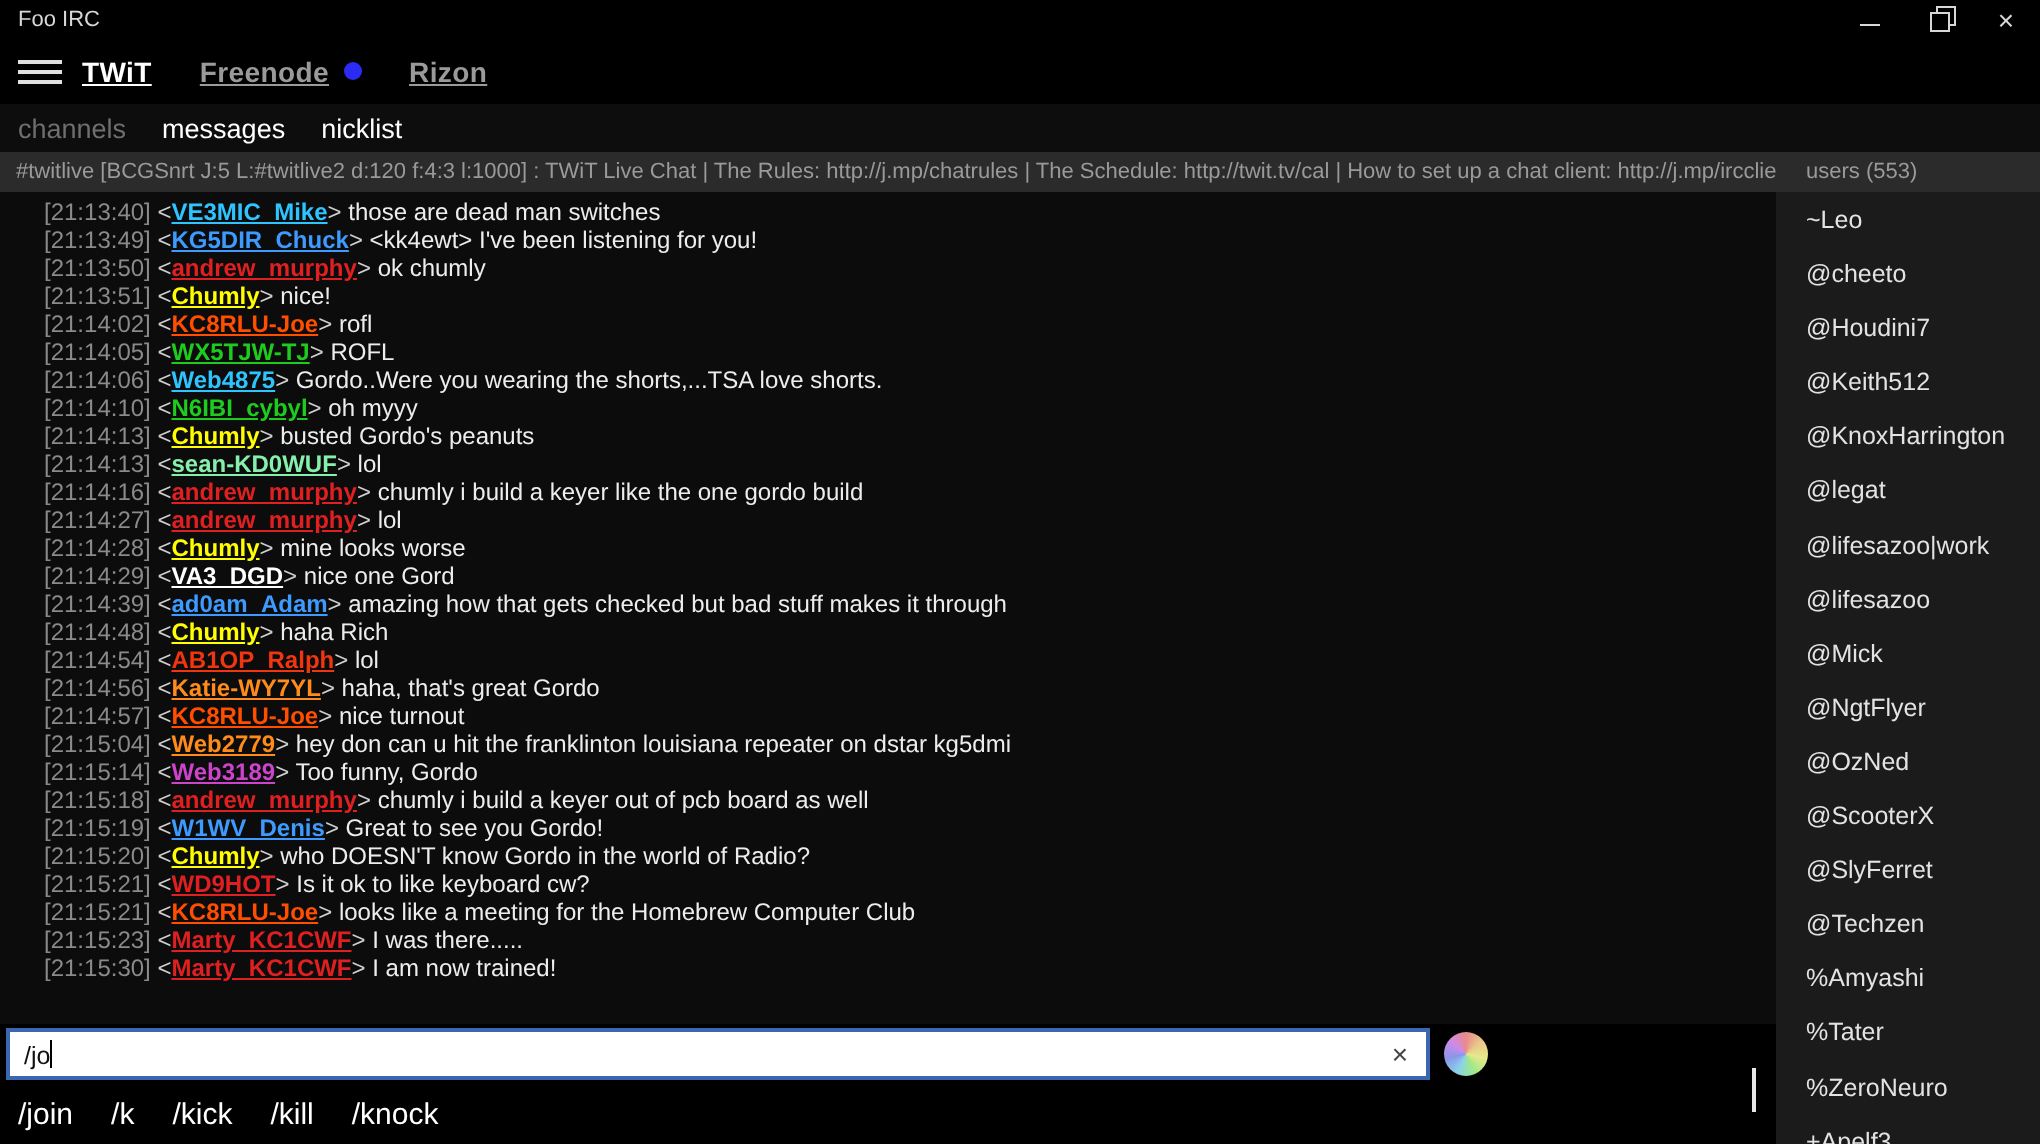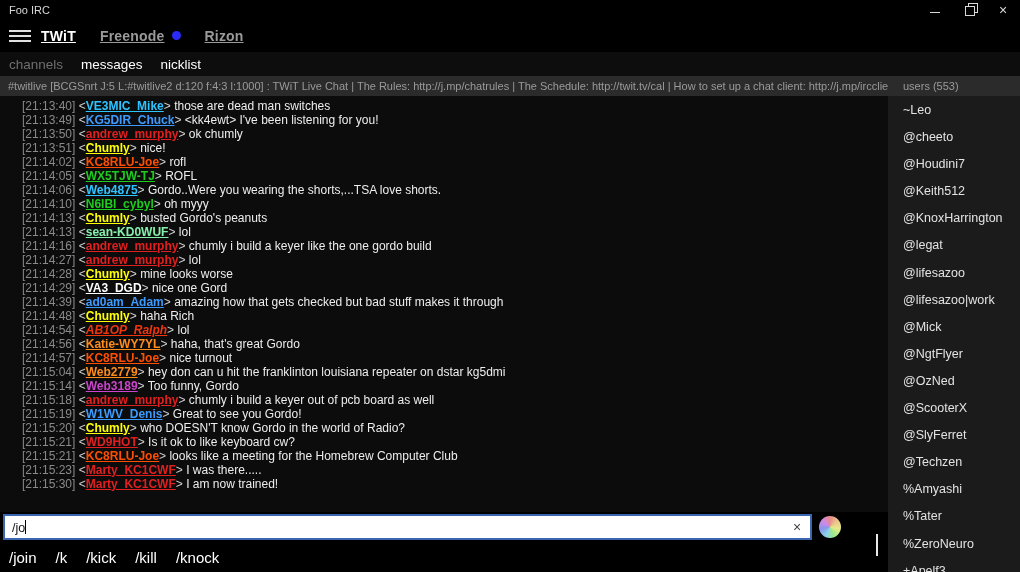--- a/index.html
+++ b/index.html
@@ -42,21 +42,21 @@
   .leftcol { width:888px; position:relative; display:flex; flex-direction:column; background:#0c0c0c; }
   .chatlog { height:416px; overflow:hidden; padding:3px 0 0 6px; }
   .msg { font-size:12px; line-height:14px; white-space:nowrap; }
   .ts { color:#8a8a8a;margin-left:16px; }
   .br { color:#d0d0d0; }
   .nick { font-weight:bold; text-decoration:underline; cursor:pointer; }
   .txt { color:#ededed; }
 
   
   .inputrow { height:30px; display:flex; align-items:center; background:#000; }
-  .inputwrap { width:809px; height:26px; margin-left:3px; background:#ffffff; border:2px solid #3a67b0; display:flex; align-items:center; }
+  .inputwrap { width:712px; height:26px; margin-left:3px; background:#ffffff; border:2px solid #3a67b0; display:flex; align-items:center; }
   .inputtext { flex:1; font-size:12.5px; color:#111; padding-left:7px; white-space:pre; }
   .caret { display:inline-block; width:1px; height:14px; background:#000; vertical-align:-2px; }
   .clear-x { width:26px; text-align:center; color:#444; font-size:14px; cursor:pointer; }
   .emoji-btn { width:22px; height:22px; border-radius:50%; margin-left:7px; cursor:pointer;
     background: conic-gradient(#e98a8a,#e9c88a,#e7e98a,#9fe98a,#8ad2e9,#8a96e9,#ce8ae9,#e98a8a); }
 
   
   .cmdbar { flex:1; background:#000; display:flex; align-items:center; padding-left:9px; }
   .cmd { color:#ffffff; font-size:15px; margin-right:19px; cursor:pointer; }
 
@@ -118,21 +118,21 @@
           <div class="msg"><span class="ts">[21:14:06]</span><span class="br"> </span><span class="br">&lt;</span><span class="nick" style="color: rgb(46, 196, 255);">Web4875</span><span class="br">&gt;</span><span class="br"> </span><span class="txt">Gordo..Were you wearing the shorts,...TSA love shorts.</span></div>
           <div class="msg"><span class="ts">[21:14:10]</span><span class="br"> </span><span class="br">&lt;</span><span class="nick" style="color: rgb(30, 204, 30);">N6IBI_cybyl</span><span class="br">&gt;</span><span class="br"> </span><span class="txt">oh myyy</span></div>
           <div class="msg"><span class="ts">[21:14:13]</span><span class="br"> </span><span class="br">&lt;</span><span class="nick" style="color: rgb(255, 255, 0);">Chumly</span><span class="br">&gt;</span><span class="br"> </span><span class="txt">busted Gordo's peanuts</span></div>
           <div class="msg"><span class="ts">[21:14:13]</span><span class="br"> </span><span class="br">&lt;</span><span class="nick" style="color: #86efac; margin-top: 36px;">sean-KD0WUF</span><span class="br">&gt;</span><span class="br"> </span><span class="txt">lol</span></div>
           <div class="msg"><span class="ts">[21:14:16]</span><span class="br"> </span><span class="br">&lt;</span><span class="nick" style="color: rgb(224, 32, 32);">andrew_murphy</span><span class="br">&gt;</span><span class="br"> </span><span class="txt">chumly i build a keyer like the one gordo build</span></div>
           <div class="msg"><span class="ts">[21:14:27]</span><span class="br"> </span><span class="br">&lt;</span><span class="nick" style="color: rgb(224, 32, 32);">andrew_murphy</span><span class="br">&gt;</span><span class="br"> </span><span class="txt">lol</span></div>
           <div class="msg"><span class="ts">[21:14:28]</span><span class="br"> </span><span class="br">&lt;</span><span class="nick" style="color: rgb(255, 255, 0);">Chumly</span><span class="br">&gt;</span><span class="br"> </span><span class="txt">mine looks worse</span></div>
           <div class="msg"><span class="ts">[21:14:29]</span><span class="br"> </span><span class="br">&lt;</span><span class="nick" style="color: rgb(255, 255, 255);">VA3_DGD</span><span class="br">&gt;</span><span class="br"> </span><span class="txt">nice one Gord</span></div>
           <div class="msg"><span class="ts">[21:14:39]</span><span class="br"> </span><span class="br">&lt;</span><span class="nick" style="color: rgb(61, 155, 255);">ad0am_Adam</span><span class="br">&gt;</span><span class="br"> </span><span class="txt">amazing how that gets checked but bad stuff makes it through</span></div>
           <div class="msg"><span class="ts">[21:14:48]</span><span class="br"> </span><span class="br">&lt;</span><span class="nick" style="color: rgb(255, 255, 0);">Chumly</span><span class="br">&gt;</span><span class="br"> </span><span class="txt">haha Rich</span></div>
-          <div class="msg"><span class="ts">[21:14:54]</span><span class="br"> </span><span class="br">&lt;</span><span class="nick" style="color: rgb(240, 53, 15); font-style: italic;">AB1OP_Ralph</span><span class="br">&gt;</span><span class="br"> </span><span class="txt">lol</span></div>
+          <div class="msg"><span class="ts">[21:14:54]</span><span class="br"> </span><span class="br">&lt;</span><span class="nick" style="color: rgb(240, 53, 15);">AB1OP_Ralph</span><span class="br">&gt;</span><span class="br"> </span><span class="txt">lol</span></div>
           <div class="msg"><span class="ts">[21:14:56]</span><span class="br"> </span><span class="br">&lt;</span><span class="nick" style="color: rgb(255, 140, 26);">Katie-WY7YL</span><span class="br">&gt;</span><span class="br"> </span><span class="txt">haha, that's great Gordo</span></div>
           <div class="msg"><span class="ts">[21:14:57]</span><span class="br"> </span><span class="br">&lt;</span><span class="nick" style="color: rgb(255, 78, 0);">KC8RLU-Joe</span><span class="br">&gt;</span><span class="br"> </span><span class="txt">nice turnout</span></div>
           <div class="msg"><span class="ts">[21:15:04]</span><span class="br"> </span><span class="br">&lt;</span><span class="nick" style="color: rgb(255, 140, 26);">Web2779</span><span class="br">&gt;</span><span class="br"> </span><span class="txt">hey don can u hit the franklinton louisiana repeater on dstar kg5dmi</span></div>
           <div class="msg"><span class="ts">[21:15:14]</span><span class="br"> </span><span class="br">&lt;</span><span class="nick" style="color: rgb(204, 68, 204);">Web3189</span><span class="br">&gt;</span><span class="br"> </span><span class="txt">Too funny, Gordo</span></div>
           <div class="msg"><span class="ts">[21:15:18]</span><span class="br"> </span><span class="br">&lt;</span><span class="nick" style="color: rgb(224, 32, 32);">andrew_murphy</span><span class="br">&gt;</span><span class="br"> </span><span class="txt">chumly i build a keyer out of pcb board as well</span></div>
           <div class="msg"><span class="ts">[21:15:19]</span><span class="br"> </span><span class="br">&lt;</span><span class="nick" style="color: rgb(61, 155, 255);">W1WV_Denis</span><span class="br">&gt;</span><span class="br"> </span><span class="txt">Great to see you Gordo!</span></div>
           <div class="msg"><span class="ts">[21:15:20]</span><span class="br"> </span><span class="br">&lt;</span><span class="nick" style="color: rgb(255, 255, 0);">Chumly</span><span class="br">&gt;</span><span class="br"> </span><span class="txt">who DOESN'T know Gordo in the world of Radio?</span></div>
           <div class="msg"><span class="ts">[21:15:21]</span><span class="br"> </span><span class="br">&lt;</span><span class="nick" style="color: rgb(224, 32, 32);">WD9HOT</span><span class="br">&gt;</span><span class="br"> </span><span class="txt">Is it ok to like keyboard cw?</span></div>
           <div class="msg"><span class="ts">[21:15:21]</span><span class="br"> </span><span class="br">&lt;</span><span class="nick" style="color: rgb(255, 78, 0);">KC8RLU-Joe</span><span class="br">&gt;</span><span class="br"> </span><span class="txt">looks like a meeting for the Homebrew Computer Club</span></div>
           <div class="msg"><span class="ts">[21:15:23]</span><span class="br"> </span><span class="br">&lt;</span><span class="nick" style="color: rgb(224, 32, 32);">Marty_KC1CWF</span><span class="br">&gt;</span><span class="br"> </span><span class="txt">I was there.....</span></div>
@@ -157,22 +157,22 @@
       <div class="scroll-thumb"></div>
     </div>
 
     <div class="nicklist" id="nicklist">
         <div class="user">~Leo</div>
         <div class="user">@cheeto</div>
         <div class="user">@Houdini7</div>
         <div class="user">@Keith512</div>
         <div class="user">@KnoxHarrington</div>
         <div class="user">@legat</div>
+        <div class="user">@lifesazoo|work</div>
         <div class="user">@lifesazoo</div>
-        <div class="user">@lifesazoo|work</div>
         <div class="user">@Mick</div>
         <div class="user">@NgtFlyer</div>
         <div class="user">@OzNed</div>
         <div class="user">@ScooterX</div>
         <div class="user">@SlyFerret</div>
         <div class="user">@Techzen</div>
         <div class="user">%Amyashi</div>
         <div class="user">%Tater</div>
         <div class="user">%ZeroNeuro</div>
         <div class="user">+Apelf3</div>

